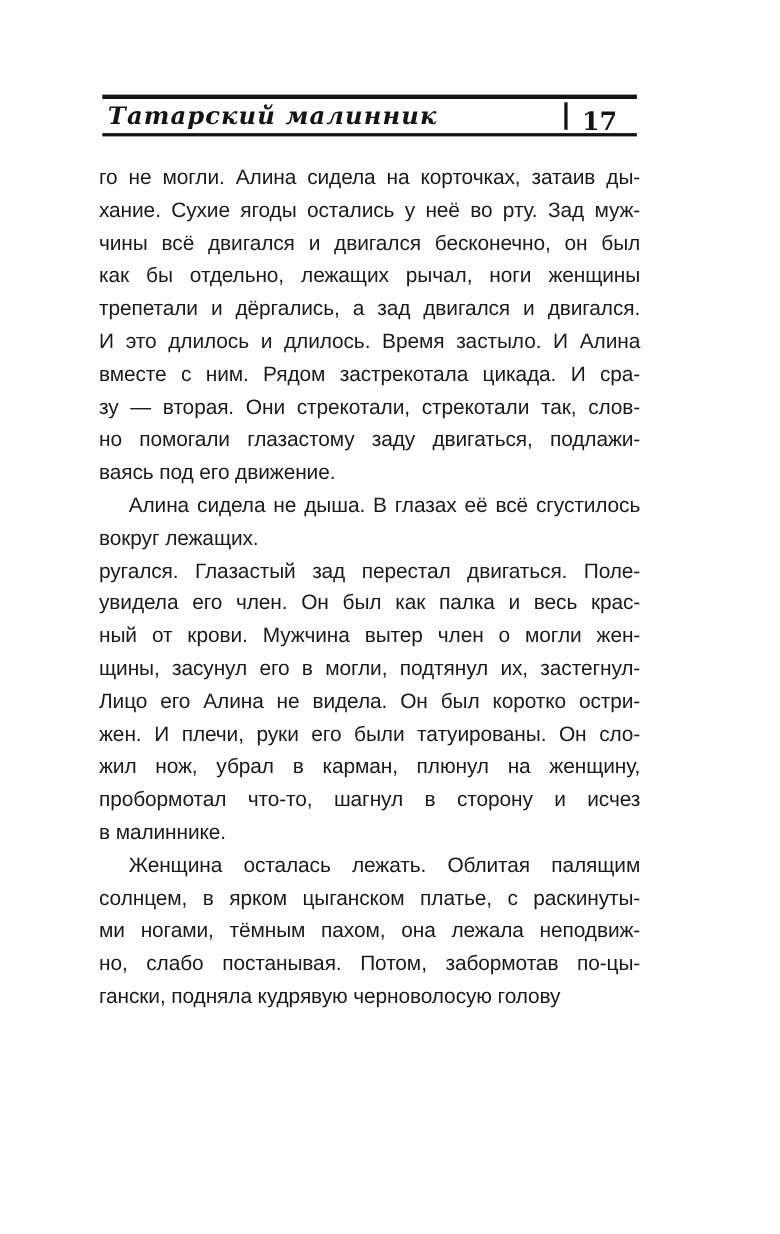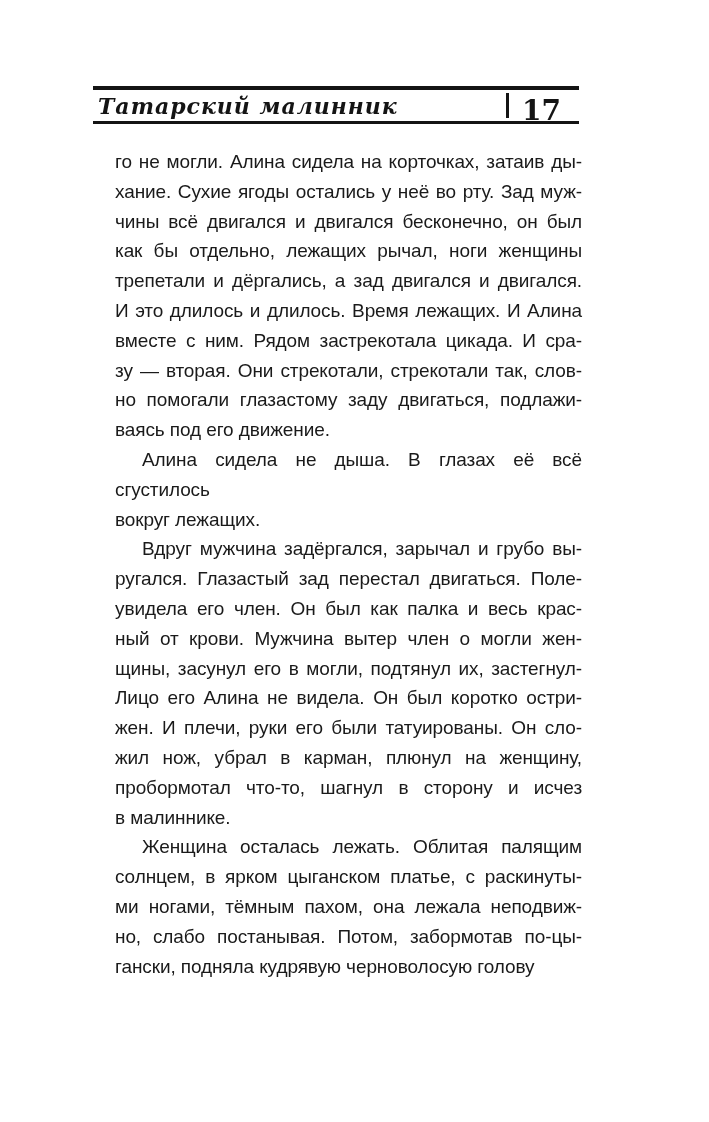--- a/index.html
+++ b/index.html
@@ -47,41 +47,40 @@
   .head-spacer { flex: 1 1 auto; }
   .head-bar {
     width: 3px;
     height: 25px;
     background: #141414;
     margin-right: 13px;
   }
   .page-number {
     font-family: "DejaVu Serif", "Liberation Serif", serif;
     font-weight: bold;
-    font-size: 28px;
+    font-size: 23px;
     padding-right: 18px;
     margin-top: 10px;
   }
   
   .text-block {
     position: absolute;
     left: 90px;
     top: 147px;
     width: 492px;
     color: #1a1a1a;
     font-size: 19px;
     letter-spacing: -0.1px;
     line-height: 29.8px;
   }
   .para { margin: 0; }
   .line {
     text-align: justify;
     text-align-last: justify;
     white-space: normal;
-    margin-left: 25px;
   }
   .line.last { text-align-last: left; }
   .line.first-indent { text-indent: 27px; }
 </style>
 </head>
 <body>
 
 <div class="page">
 
   <div class="rule rule-top"></div>
@@ -95,32 +94,31 @@
 
   <div class="rule rule-bottom"></div>
 
   <div class="text-block">
       <div class="para">
         <div class="line">го не могли. Алина сидела на корточках, затаив ды-</div>
         <div class="line">хание. Сухие ягоды остались у неё во рту. Зад муж-</div>
         <div class="line">чины всё двигался и двигался бесконечно, он был</div>
         <div class="line">как бы отдельно, лежащих рычал, ноги женщины</div>
         <div class="line">трепетали и дёргались, а зад двигался и двигался.</div>
-        <div class="line">И это длилось и длилось. Время лежащих. И Алина</div>
+        <div class="line">И это длилось и длилось. Время застыло. И Алина</div>
         <div class="line">вместе с ним. Рядом застрекотала цикада. И сра-</div>
         <div class="line">зу — вторая. Они стрекотали, стрекотали так, слов-</div>
         <div class="line">но помогали глазастому заду двигаться, подлажи-</div>
         <div class="line last">ваясь под его движение.</div>
       </div>
       <div class="para">
         <div class="line first-indent">Алина сидела не дыша. В глазах её всё сгустилось</div>
         <div class="line last">вокруг лежащих.</div>
       </div>
       <div class="para">
-        <div class="line first-indent">Вдруг мужчина задёргался, зарычал и грубо вы-</div>
         <div class="line">ругался. Глазастый зад перестал двигаться. Поле-</div>
         <div class="line">увидела его член. Он был как палка и весь крас-</div>
         <div class="line">ный от крови. Мужчина вытер член о могли жен-</div>
         <div class="line">щины, засунул его в могли, подтянул их, застегнул-</div>
         <div class="line">Лицо его Алина не видела. Он был коротко остри-</div>
         <div class="line">жен. И плечи, руки его были татуированы. Он сло-</div>
         <div class="line">жил нож, убрал в карман, плюнул на женщину,</div>
         <div class="line">пробормотал что-то, шагнул в сторону и исчез</div>
         <div class="line last">в малиннике.</div>
       </div>

